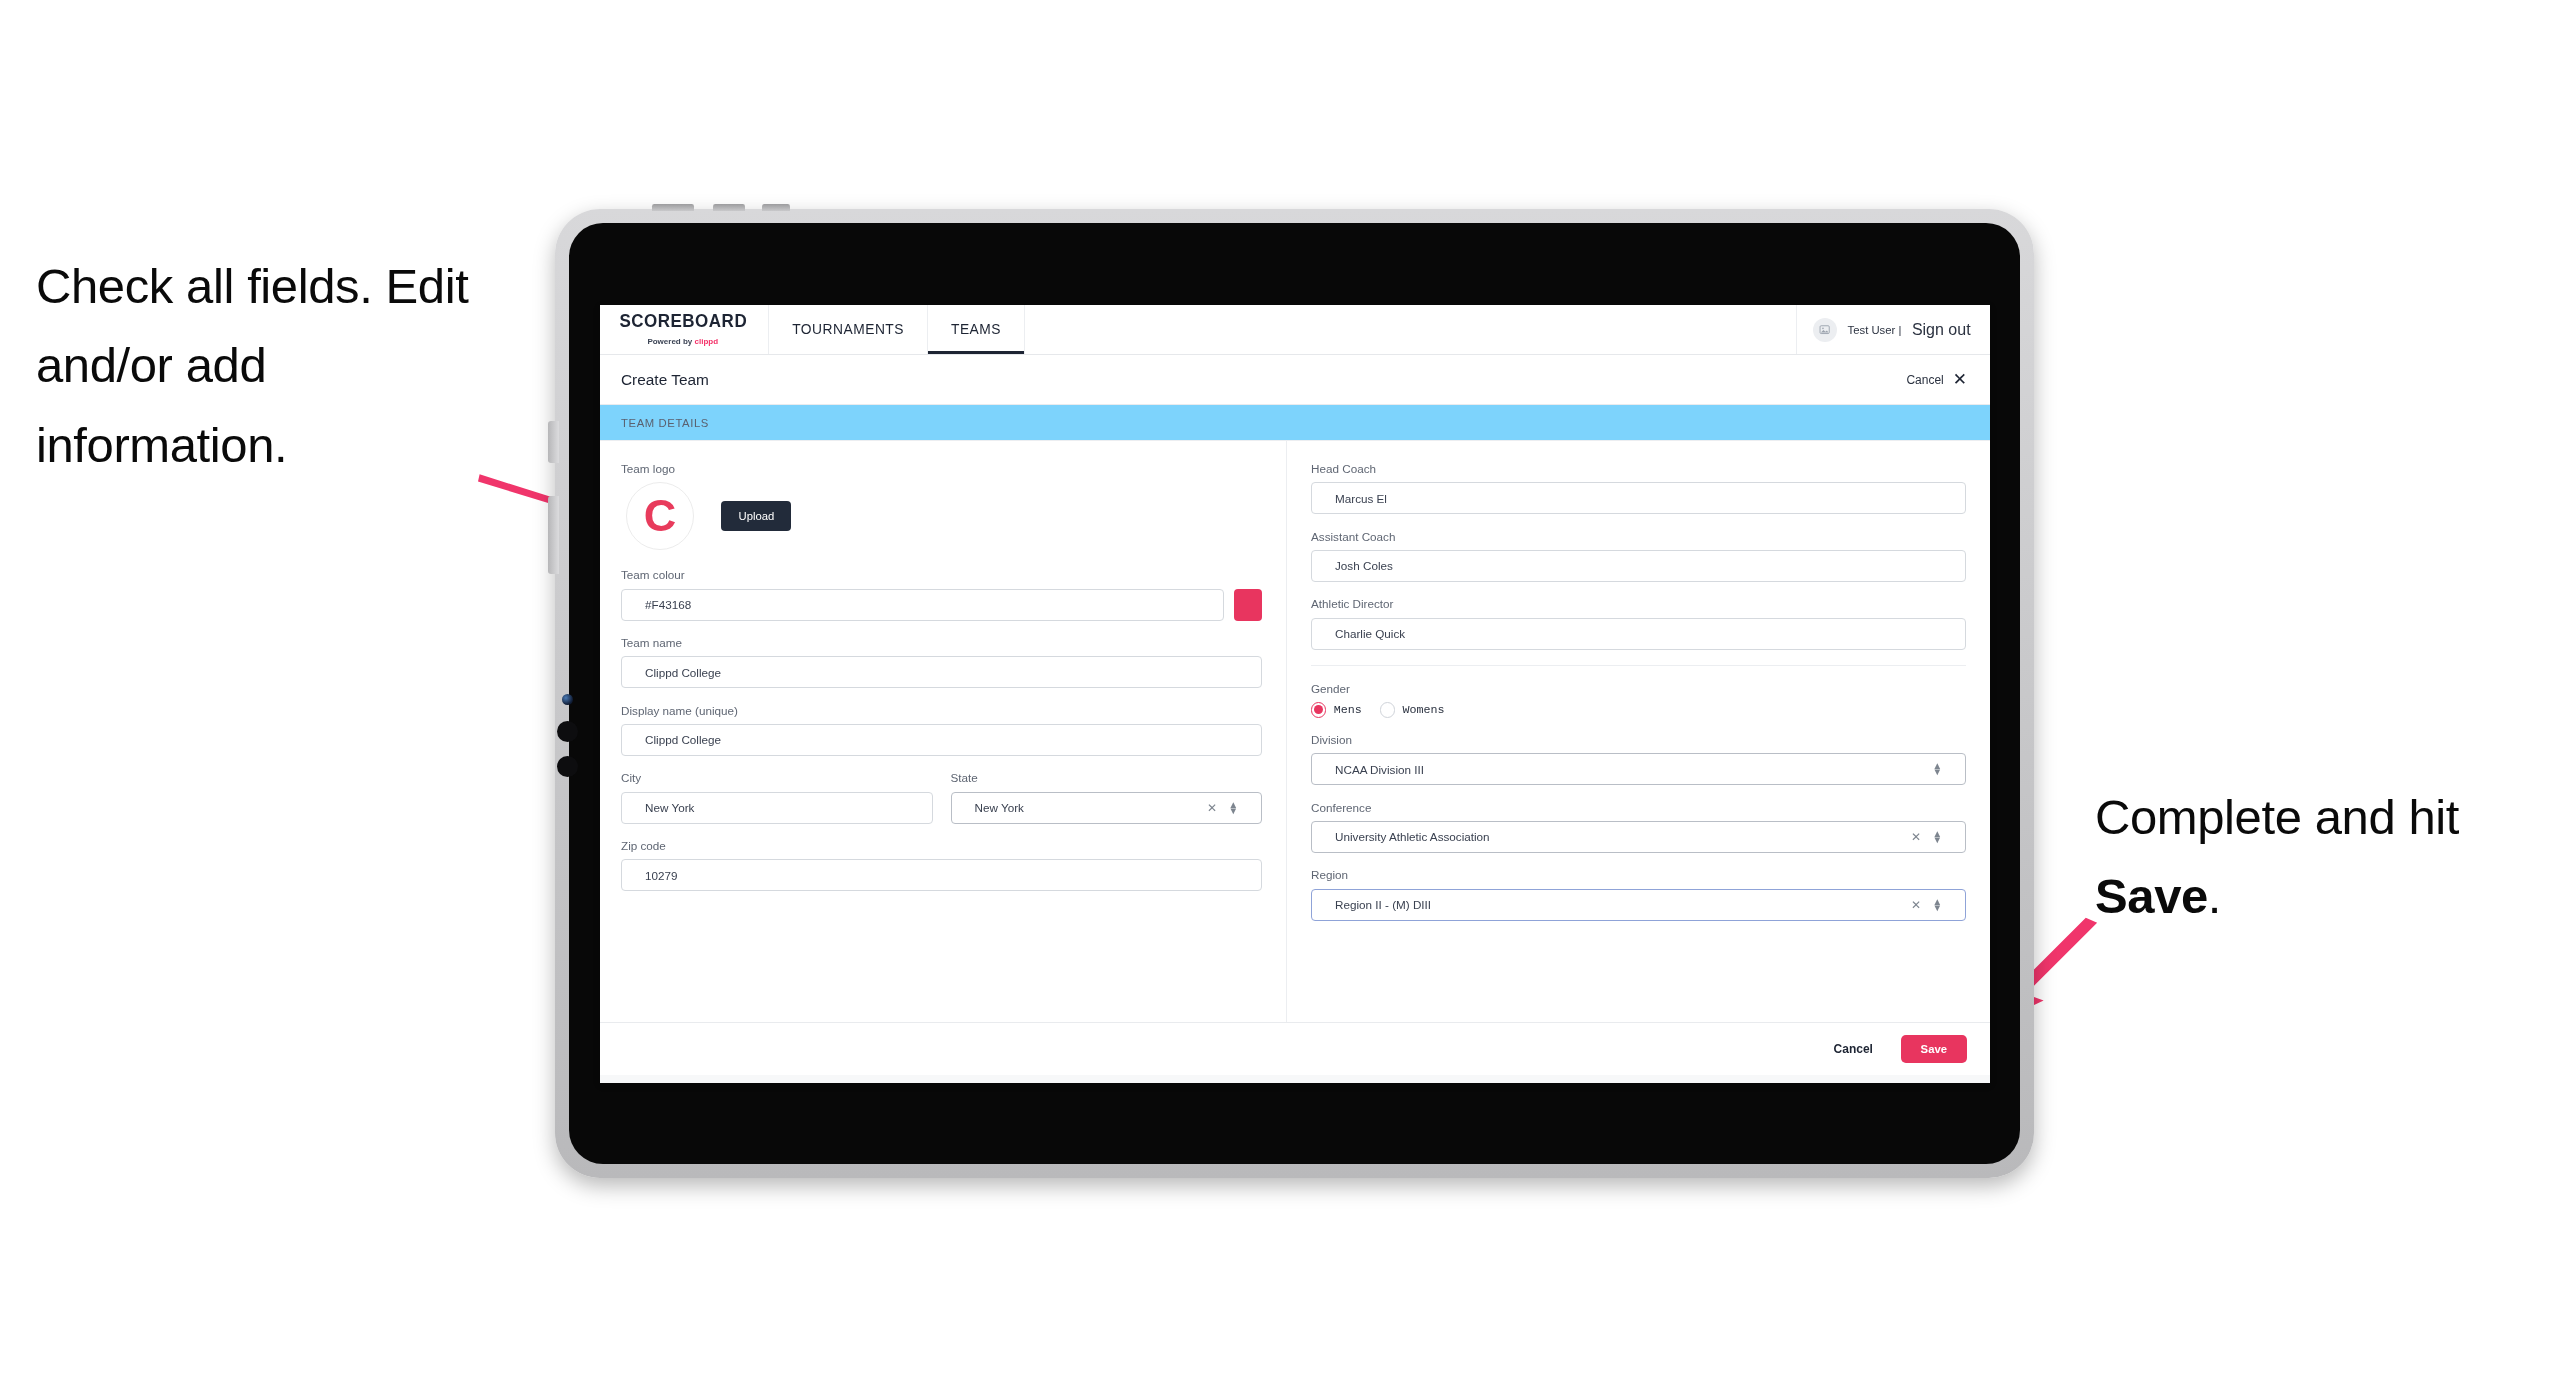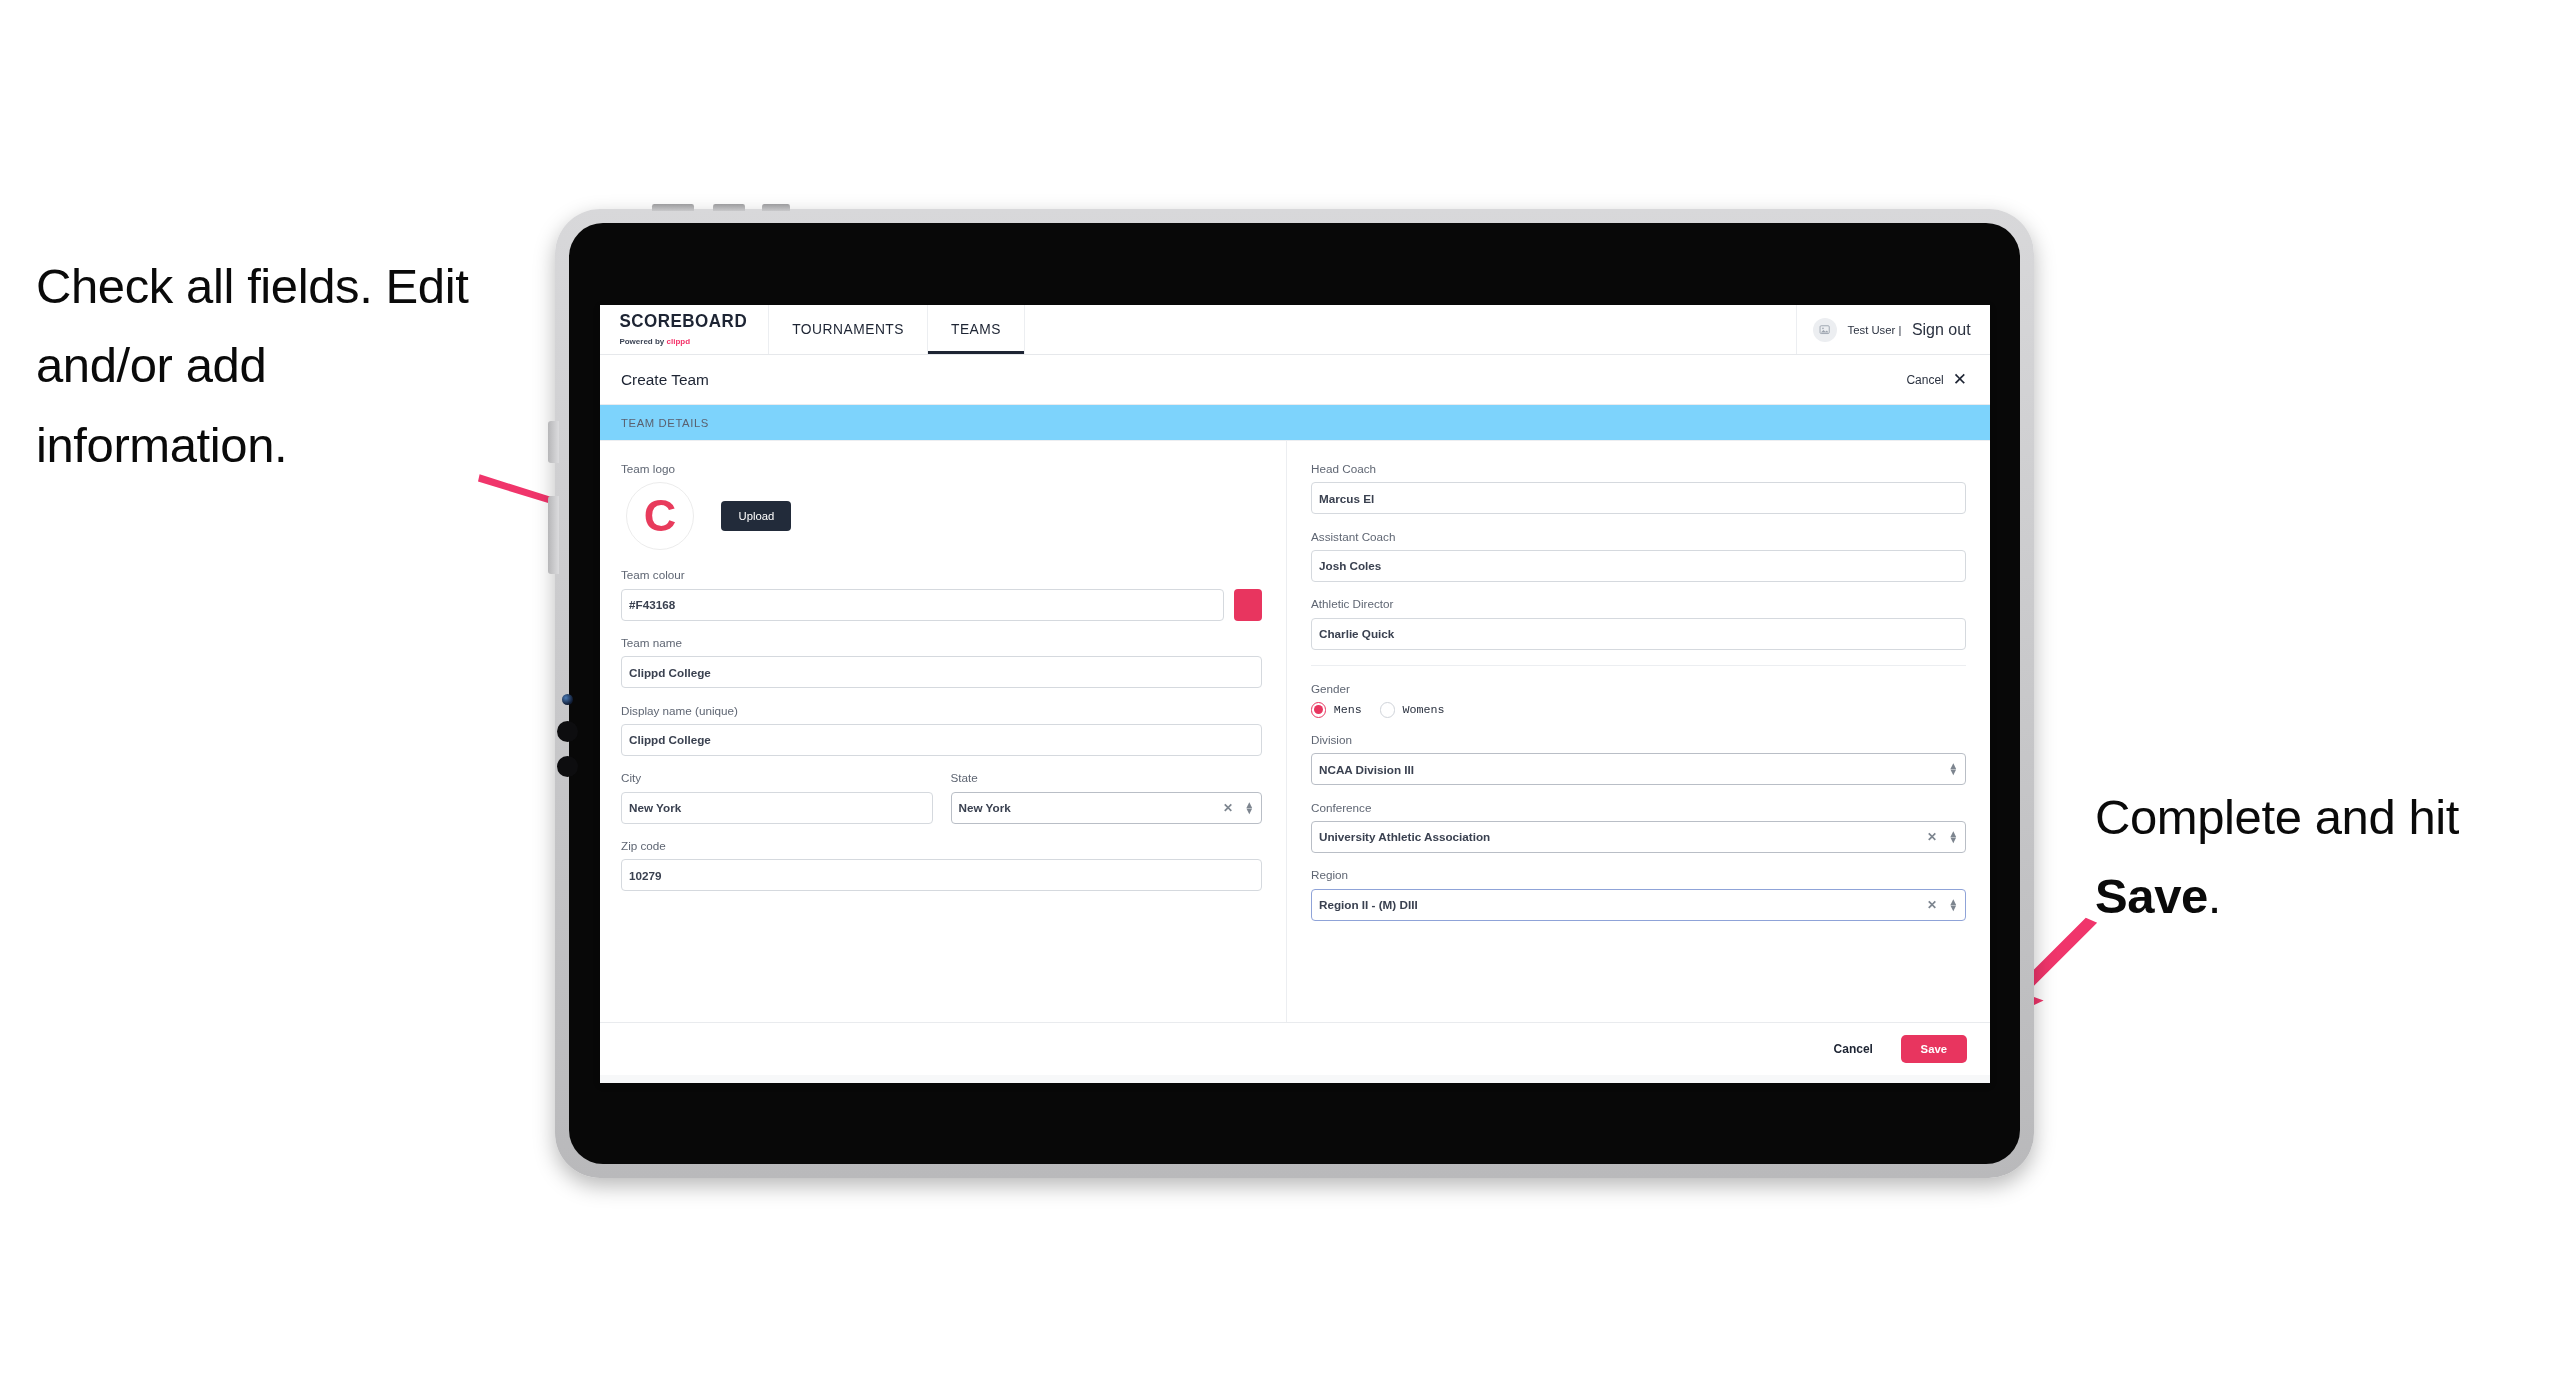--- a/index.html
+++ b/index.html
@@ -94,21 +94,21 @@
   .brand {
     display:flex; flex-direction:column; justify-content:center;
     padding: 0 21px 0 19.4px;
     border-right: 0.8px solid #eceef1;
   }
   .brand-main {
     font-size: 17px; font-weight: 800; letter-spacing: 0.5px;
     color: #1d2433; font-family:"Liberation Sans", sans-serif;
     transform: scaleY(1.12); transform-origin: left bottom;
   }
-  .brand-sub { font-size: 8px; color:#3c4455; margin-top: 3.2px; font-weight:700; }
+  .brand-sub { font-size: 8px; color:#3c4455; margin-top: 3.2px; font-weight:700;margin-left:28px; }
   .brand-sub .cl { color:#f43168; }
 
   .navtab {
     display:flex; align-items:center; padding: 0 23px;
     font-size: 13.8px; color:#1d2433; letter-spacing:0.5px;
     border-right: 0.8px solid #eceef1;
     position: relative; cursor: pointer;
   }
   .navtab.active::after {
     content:""; position:absolute; left:0; right:0; bottom:0;
@@ -154,22 +154,22 @@
   .col { padding: 21px 24px 0 21px; }
   .col-left { width: 687px; border-right:0.8px solid #eceef1; }
   .col-right { flex:1; padding-left: 24px; }
 
   .fieldlabel { font-size: 11.7px; color:#5f6673; margin-bottom: 7.3px; }
   .field { margin-bottom: 15.4px; }
 
   .input {
     height: 32px; width: 100%;
     border: 0.8px solid #d5d9de; border-radius: 4px;
-    display:flex; align-items:center; padding: 0 7px;
-    font-size: 11.7px; color:#3a4150; background:#fff;font-weight:bold;
+    display:flex; align-items:center; padding: 0 23px;
+    font-size: 11.7px; color:#3a4150; background:#fff;
   }
   .input.select { border-color:#b9bec6; justify-content: space-between; }
   .input.select.focused { border-color:#8fa3d8; }
   .sel-icons { display:flex; align-items:center; gap:11.3px; color:#7d858f; }
   .sel-x { font-size: 12px; }
   .stepper { display:flex; flex-direction:column; line-height:.62; font-size:9.7px; color:#7d858f;}
 
   
   .logorow { display:flex; align-items:center; gap:27.6px; margin: 4.9px 0 18px 4.9px; }
   .logocircle {

